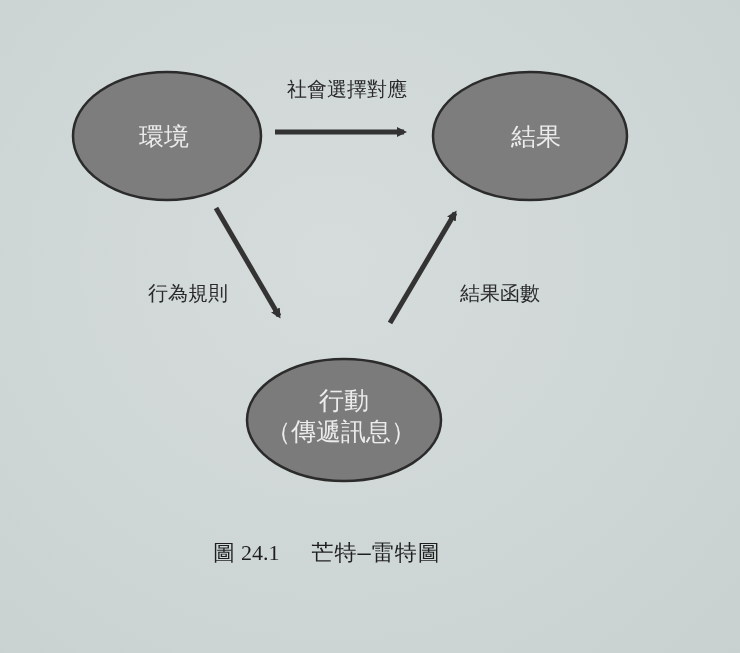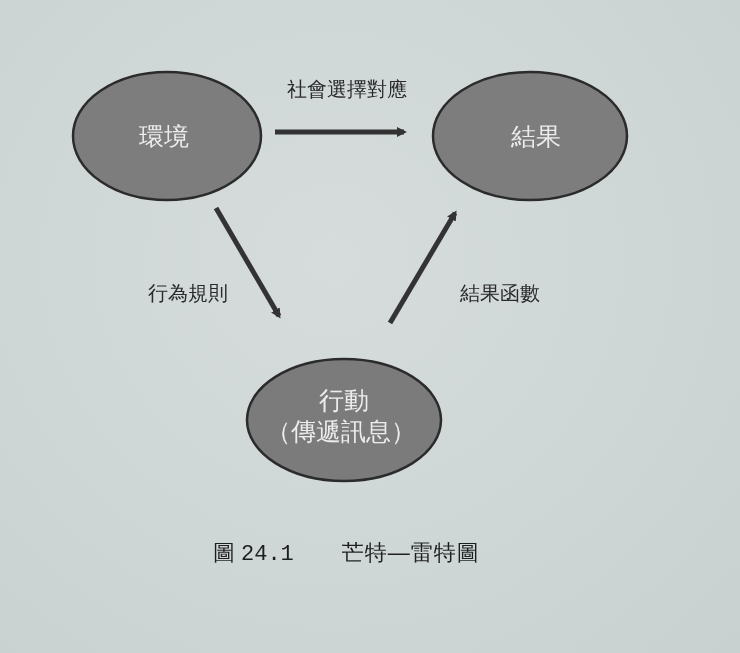--- a/index.html
+++ b/index.html
@@ -41,26 +41,26 @@
       font-size: 22px;
       color: #1e1e1e;
       white-space: nowrap;
       display: flex;
       align-items: baseline;
     }
     .caption .fig-prefix {
       font-family: "DejaVu Sans", "Liberation Sans", sans-serif;
     }
     .caption .fig-number {
-      font-family: Liberation Mono, monospace;
+      font-family: Liberation Serif, serif;
       margin-left: 6px;
     }
     .caption .fig-title {
-      font-family: Liberation Sans, sans-serif;
-      margin-left: 48px;
+      font-family: Liberation Mono, monospace;
+      margin-left: 32px;
       letter-spacing: 1px;
     }
   </style>
 </head>
 <body>
 
 <div class="page">
   <svg class="diagram" viewBox="0 0 740 653">
     <defs>
       <marker id="arrowhead" markerWidth="10" markerHeight="10" refX="7" refY="5" orient="auto" markerUnits="userSpaceOnUse">

